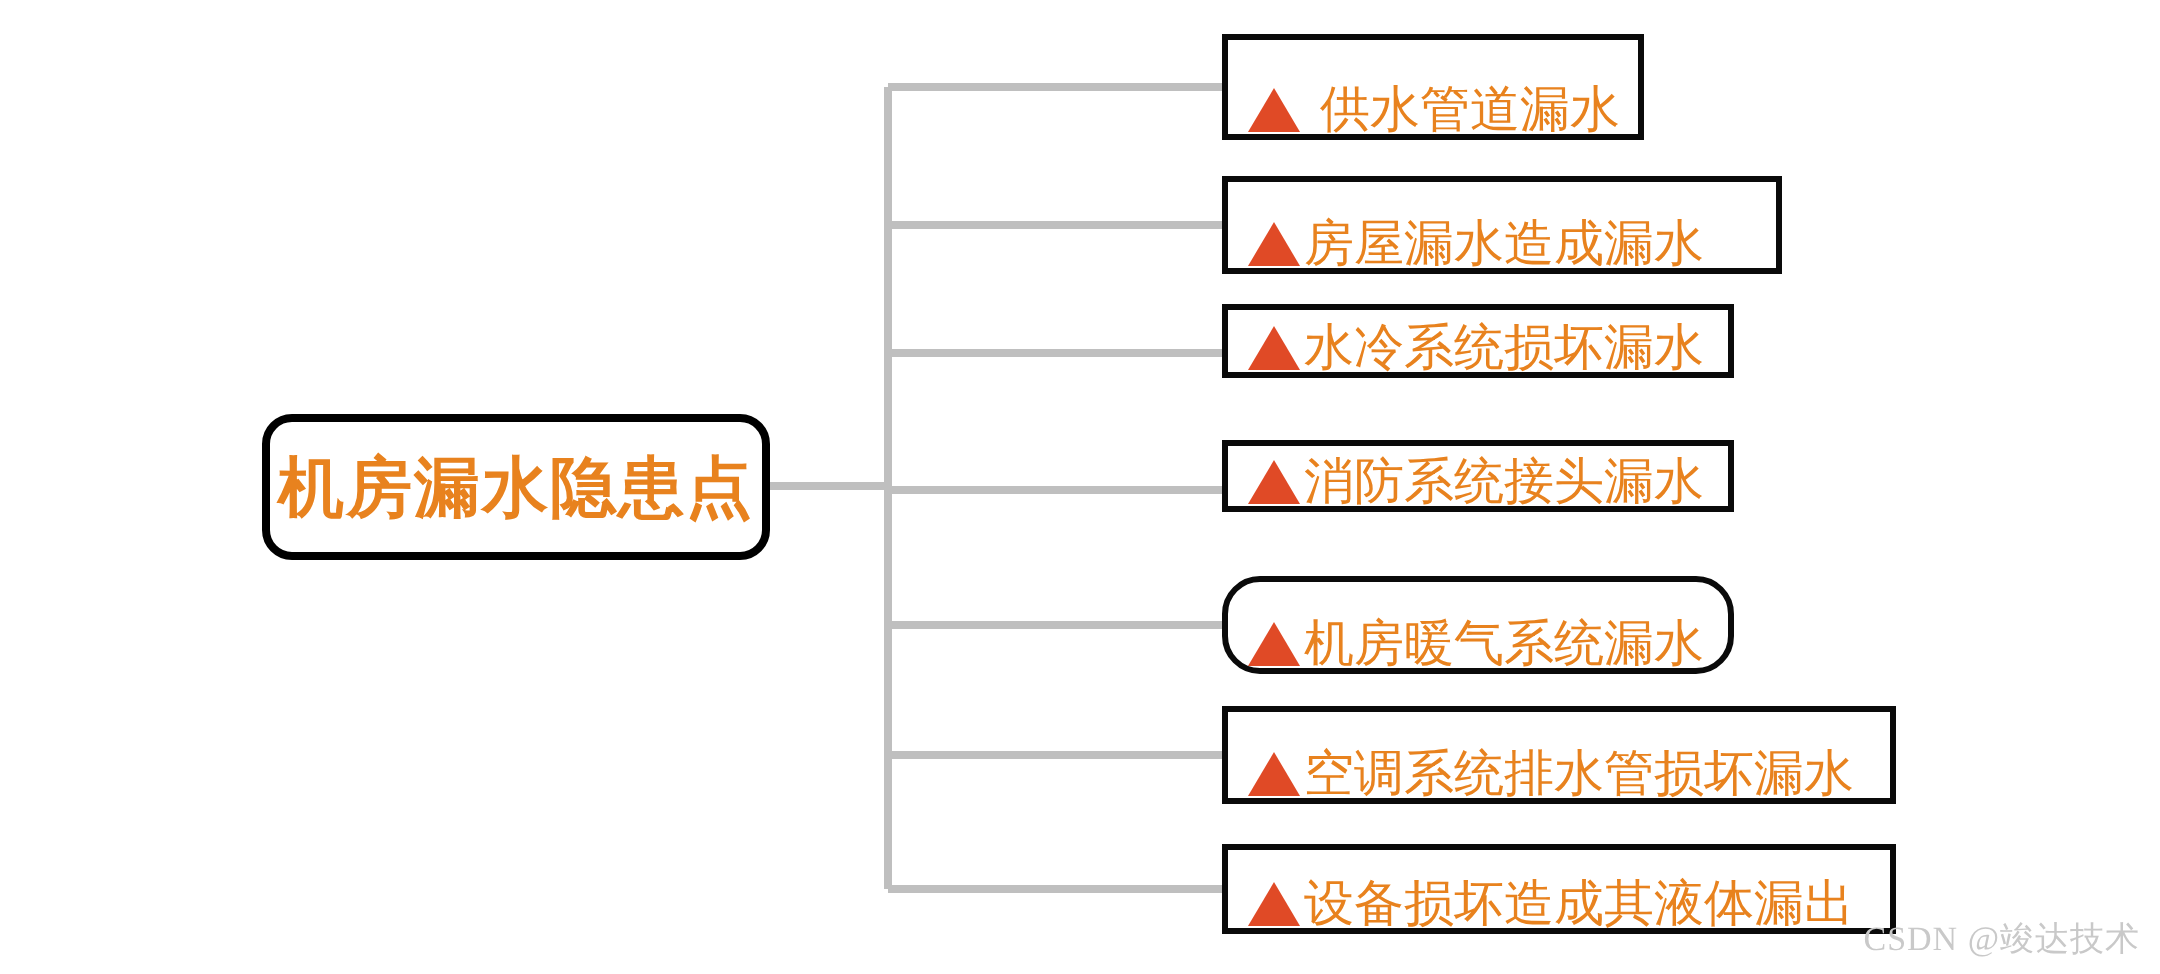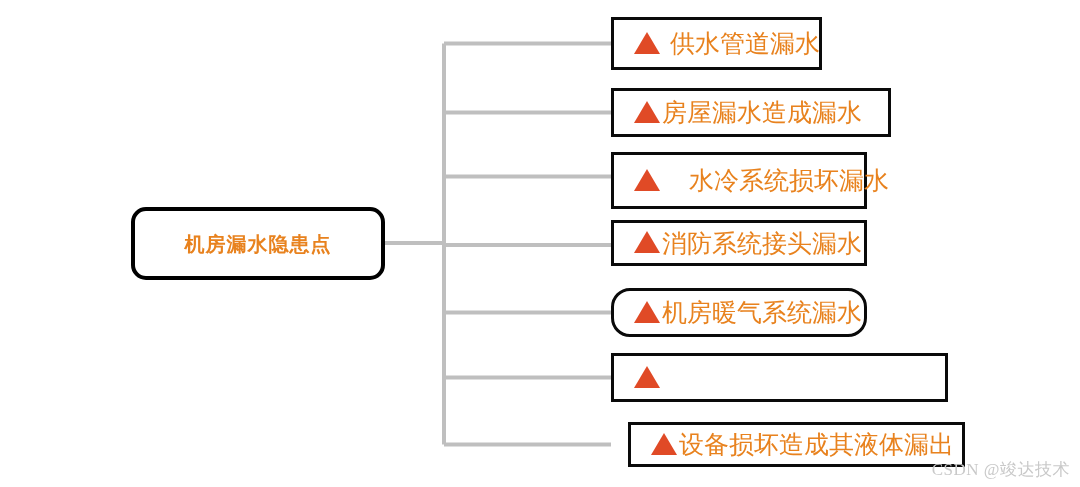--- a/index.html
+++ b/index.html
@@ -29,21 +29,21 @@
     box-sizing: border-box;
     border: 4px solid #000000;
     border-radius: 15px;
     background: #ffffff;
     display: flex;
     align-items: center;
     justify-content: center;
   }
   .root-label {
     color: #E8821E;
-    font-size: 20px;
+    font-size: 33px;
     font-weight: bold;
     letter-spacing: 1px;
     line-height: 1;
     white-space: nowrap;
   }
 
   
   .connector-layer {
     position: absolute;
     left: 0;
@@ -53,22 +53,22 @@
     pointer-events: none;
   }
 
   
   .leaf-node {
     position: absolute;
     box-sizing: border-box;
     border: 3px solid #0a0a0a;
     background: #ffffff;
     display: flex;
-    align-items: center;
-    padding-left: 20px;
+    align-items: flex-end;
+    padding-left: 10px;
   }
   .leaf-bullet {
     flex: 0 0 auto;
     width: 0;
     height: 0;
     border-left: 13px solid transparent;
     border-right: 13px solid transparent;
     border-bottom: 22px solid #E04A26;
     margin-right: 2px;
     position: relative;
@@ -121,36 +121,37 @@
 
   <div id="leaves">
       <div class="leaf-node spaced" style="left: 611px; top: 17px; width: 211px; height: 53px;">
         <span class="leaf-bullet"></span>
         <span class="leaf-label">供水管道漏水</span>
       </div>
       <div class="leaf-node" style="left: 611px; top: 88px; width: 280px; height: 49px;">
         <span class="leaf-bullet"></span>
         <span class="leaf-label">房屋漏水造成漏水</span>
       </div>
-      <div class="leaf-node" style="left: 611px; top: 152px; width: 256px; height: 57px; gap: 27px;">
+      <div class="leaf-node" style="left: 611px; top: 152px; width: 256px; height: 37px;">
         <span class="leaf-bullet"></span>
         <span class="leaf-label">水冷系统损坏漏水</span>
       </div>
-      <div class="leaf-node" style="left: 611px; top: 220px; width: 256px; height: 46px;">
+      <div class="leaf-node" style="left: 611px; top: 220px; width: 256px; height: 36px;">
         <span class="leaf-bullet"></span>
         <span class="leaf-label">消防系统接头漏水</span>
       </div>
       <div class="leaf-node" style="left: 611px; top: 288px; width: 256px; height: 49px; border-radius: 19px;">
         <span class="leaf-bullet"></span>
         <span class="leaf-label">机房暖气系统漏水</span>
       </div>
       <div class="leaf-node" style="left: 611px; top: 353px; width: 337px; height: 49px;">
         <span class="leaf-bullet"></span>
+        <span class="leaf-label">空调系统排水管损坏漏水</span>
       </div>
-      <div class="leaf-node" style="left: 628px; top: 422px; width: 337px; height: 45px;">
+      <div class="leaf-node" style="left: 611px; top: 422px; width: 337px; height: 45px;">
         <span class="leaf-bullet"></span>
         <span class="leaf-label">设备损坏造成其液体漏出</span>
       </div>
     </div>
 
   <div class="watermark">CSDN @竣达技术</div>
 
 </div>
 
 </body></html>

